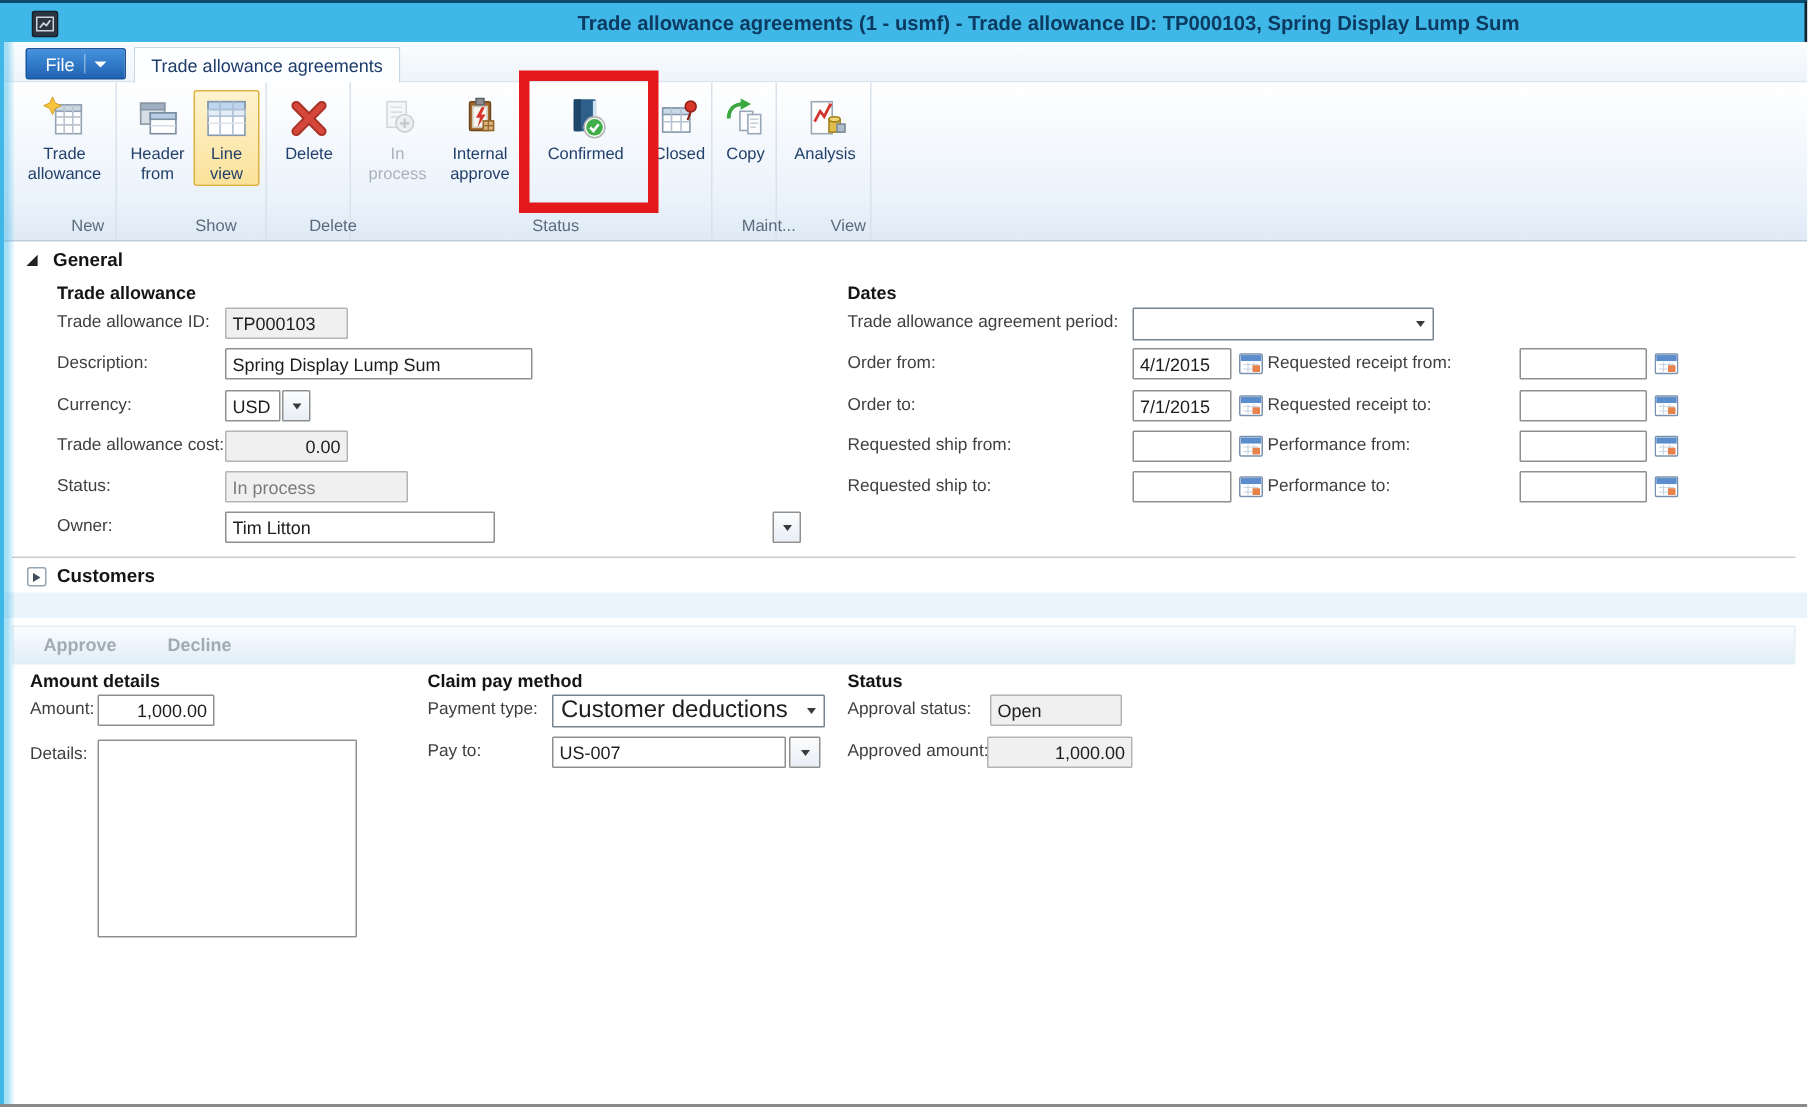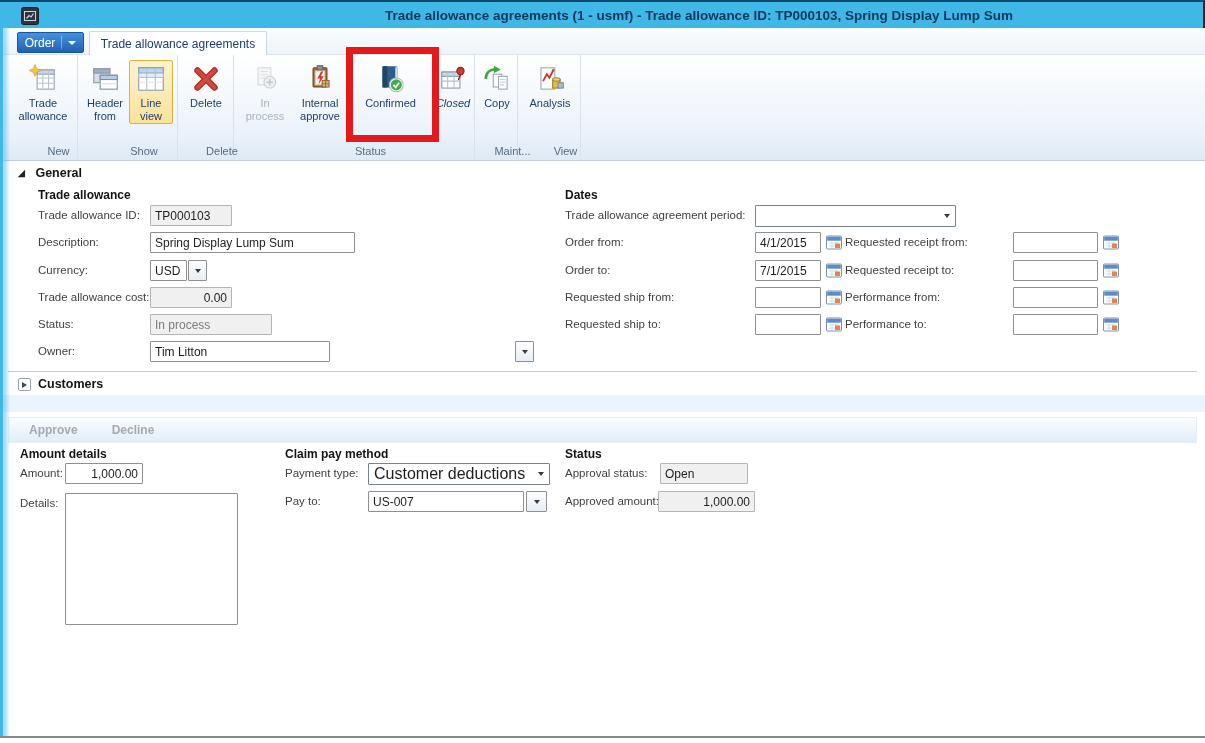--- a/index.html
+++ b/index.html
@@ -97,21 +97,21 @@
         </svg>
     </span>
     <div class="wtitle">Trade allowance agreements (1 - usmf) - Trade allowance ID: TP000103, Spring Display Lump Sum</div>
   </div>
 
   <div class="left-edge"></div>
   <div class="bottom-edge"></div>
 
   <div class="tabrow">
     <button class="file-btn">
-      <span>Order</span>
+      <span>File</span>
       <span class="vsep"></span>
       <span class="chev"></span>
     </button>
     <div class="tab">Trade allowance agreements</div>
   </div>
 
   <div class="ribbon">
 
     <div class="rgroup" style="left:8px;width:70px;">
       <div class="rbtn" style="left:9px;width:52px;">
@@ -200,21 +200,21 @@
               <rect x="7" y="3" width="14" height="20" rx="1.5" fill="#2e5f8a"></rect>
               <rect x="7" y="3" width="4.5" height="20" fill="#1d4668"></rect>
               <rect x="19" y="4" width="2" height="18" fill="#cfe0ee"></rect>
               <circle cx="20" cy="20.5" r="6.5" fill="#fff" stroke="#b5b5b5"></circle>
               <circle cx="20" cy="20.5" r="5.2" fill="#3fae49"></circle>
               <path d="M17.3 20.6l2 2.2 3.3-4.2" stroke="#fff" stroke-width="1.7" fill="none"></path>
             </svg>
         </span>
         <span class="lbl">Confirmed</span>
       </div>
-      <div class="rbtn" style="left:197px;width:42px;font-style:italic;">
+      <div class="rbtn" style="left:197px;width:42px;">
         <span class="ricon">
           <svg viewBox="0 0 30 30">
               <rect x="4.5" y="8.5" width="17" height="15" fill="#fff" stroke="#8598ad"></rect>
               <rect x="4.5" y="8.5" width="17" height="4" fill="#c9daea" stroke="#8598ad"></rect>
               <path d="M10 8.5V23.5 M16 8.5V23.5 M4.5 17H21.5" stroke="#b3c1d0"></path>
               <circle cx="22" cy="7.5" r="3.4" fill="#d8362a" stroke="#8e1f16"></circle>
               <path d="M22 11 L20 16" stroke="#8e1f16" stroke-width="1.3"></path>
             </svg>
         </span>
         <span class="lbl">Closed</span>

